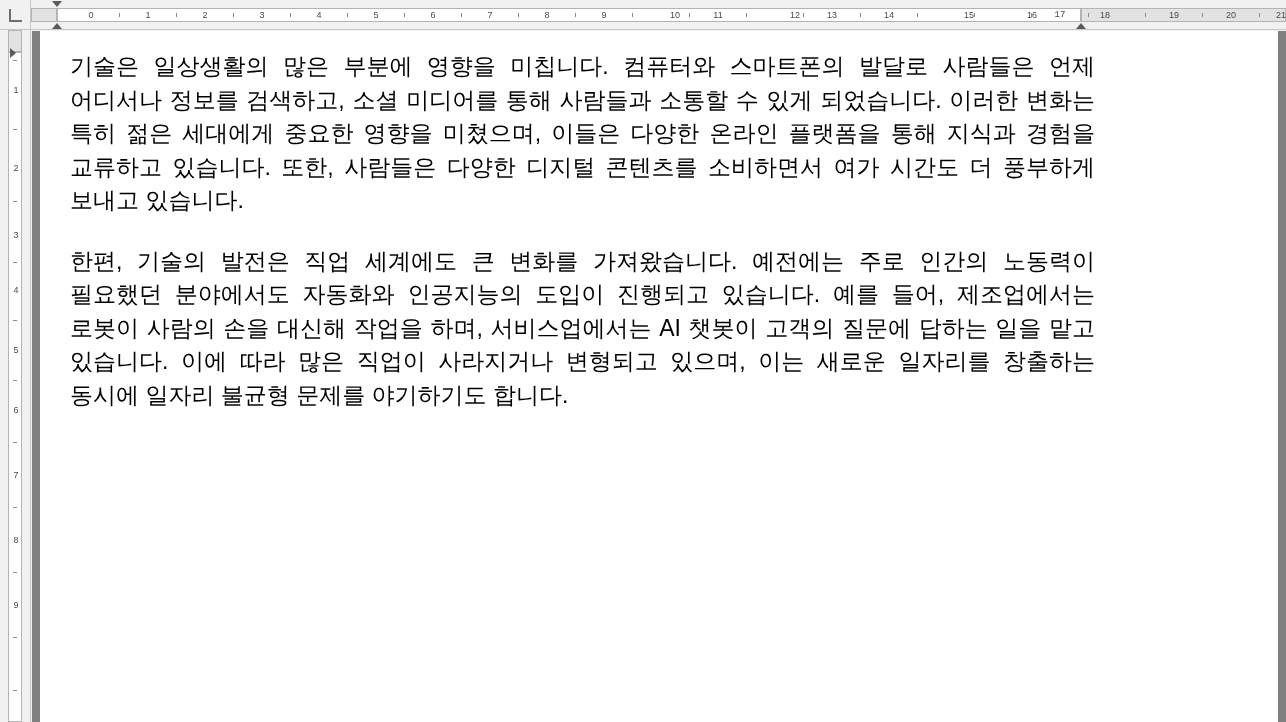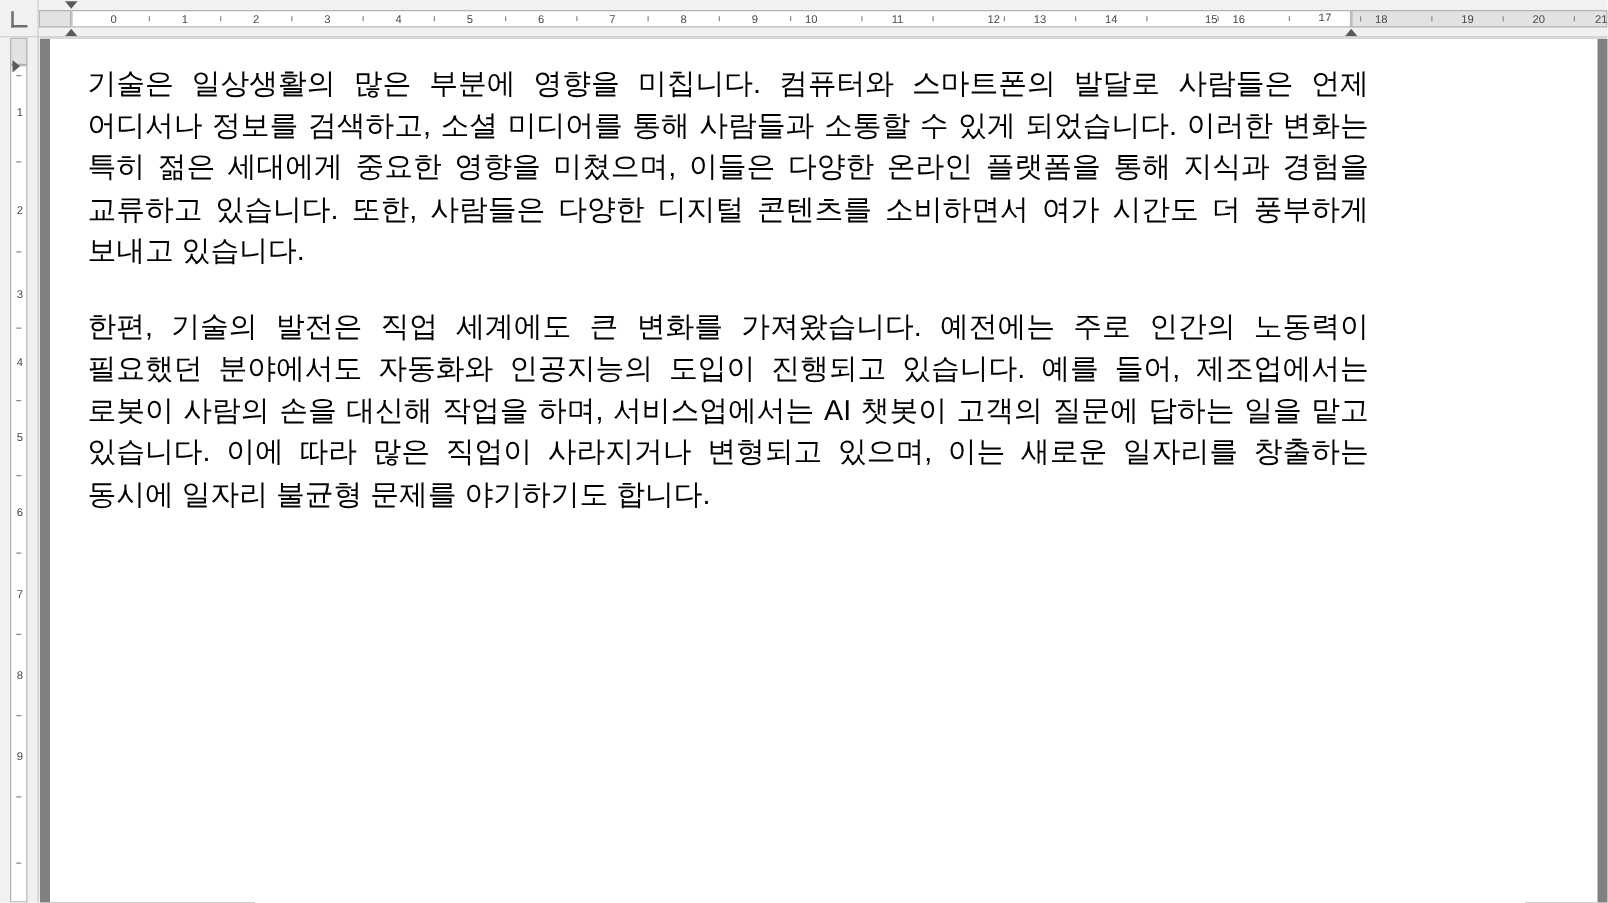--- a/index.html
+++ b/index.html
@@ -208,27 +208,27 @@
     <span class="h-tick" style="left:60px;">0</span>
     <span class="h-tick" style="left:117px;">1</span>
     <span class="h-tick" style="left:174px;">2</span>
     <span class="h-tick" style="left:231px;">3</span>
     <span class="h-tick" style="left:288px;">4</span>
     <span class="h-tick" style="left:345px;">5</span>
     <span class="h-tick" style="left:402px;">6</span>
     <span class="h-tick" style="left:459px;">7</span>
     <span class="h-tick" style="left:516px;">8</span>
     <span class="h-tick" style="left:573px;">9</span>
-    <span class="h-tick" style="left:618px;">10</span>
+    <span class="h-tick" style="left:644px;">10</span>
     <span class="h-tick" style="left:687px;">11</span>
     <span class="h-tick" style="left:744px;margin-left:20px;">12</span>
     <span class="h-tick" style="left:801px;">13</span>
     <span class="h-tick" style="left:858px;">14</span>
     <span class="h-tick" style="left:938px;">15</span>
-    <span class="h-tick" style="left:960px;">16</span>
+    <span class="h-tick" style="left:1001px;">16</span>
     <span class="h-tick" style="left:1029px;font-family:Liberation Mono, monospace;">17</span>
     <span class="h-tick" style="left:1074px;">18</span>
     <span class="h-tick" style="left:1143px;">19</span>
     <span class="h-tick" style="left:1200px;">20</span>
     <span class="h-tick" style="left:1250px;">21</span>
 
     <span class="h-minor" style="left:88px;"></span>
     <span class="h-minor" style="left:145px;"></span>
     <span class="h-minor" style="left:202px;"></span>
     <span class="h-minor" style="left:259px;"></span>

